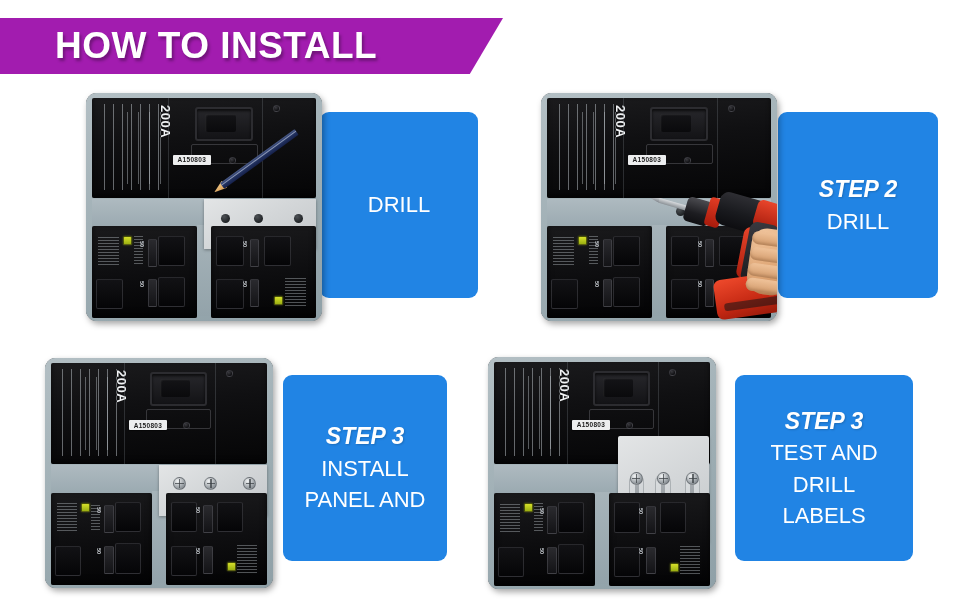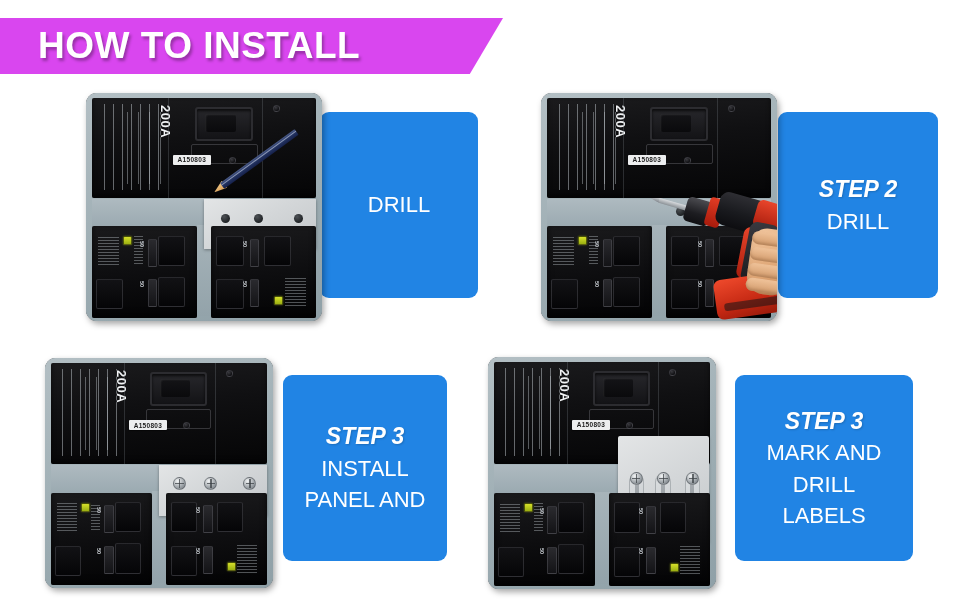--- a/index.html
+++ b/index.html
@@ -8,23 +8,23 @@
     background: #ffffff;
     font-family: "Liberation Sans", sans-serif;
     overflow: hidden;
   }
   .page { position: relative; width: 970px; height: 600px; background: #fff; }
 
   
   .banner {
     position: absolute; left: 0; top: 18px;
     width: 503px; height: 56px;
-    background: #d946ef;
+    background: #a21caf;
     clip-path: polygon(0 0, 100% 0, 93.4% 100%, 0 100%);
-    display: flex; align-items: center;
+    display: flex; align-items: center; padding-left: 17px;
   }
   .banner-title {
     margin-left: 38px;
     color: #ffffff;
     font-size: 37px;
     font-weight: bold;
     letter-spacing: 0.5px;
     text-shadow: 2px 3px 3px rgba(0,0,0,0.30);
     white-space: nowrap;
   }
@@ -537,21 +537,21 @@
         </div>
       </div>
     </div>
   </div>
 
   <div class="step">
 
     <div class="label-card" style="left:735px; top:375px; width:178px; height:186px;">
       <div class="step-kicker">STEP 3</div>
       <div class="step-desc">
-        <span class="ln">MARK AND</span>
+        <span class="ln">TEST AND</span>
         <span class="ln">DRILL</span>
         <span class="ln">LABELS</span>
       </div>
     </div>
 
     <div class="photo" style="left:488px; top:357px; width:228px; height:232px;">
       <div class="pan">
         <div class="pan-bg"></div>
 
         <div class="mainbrk">

